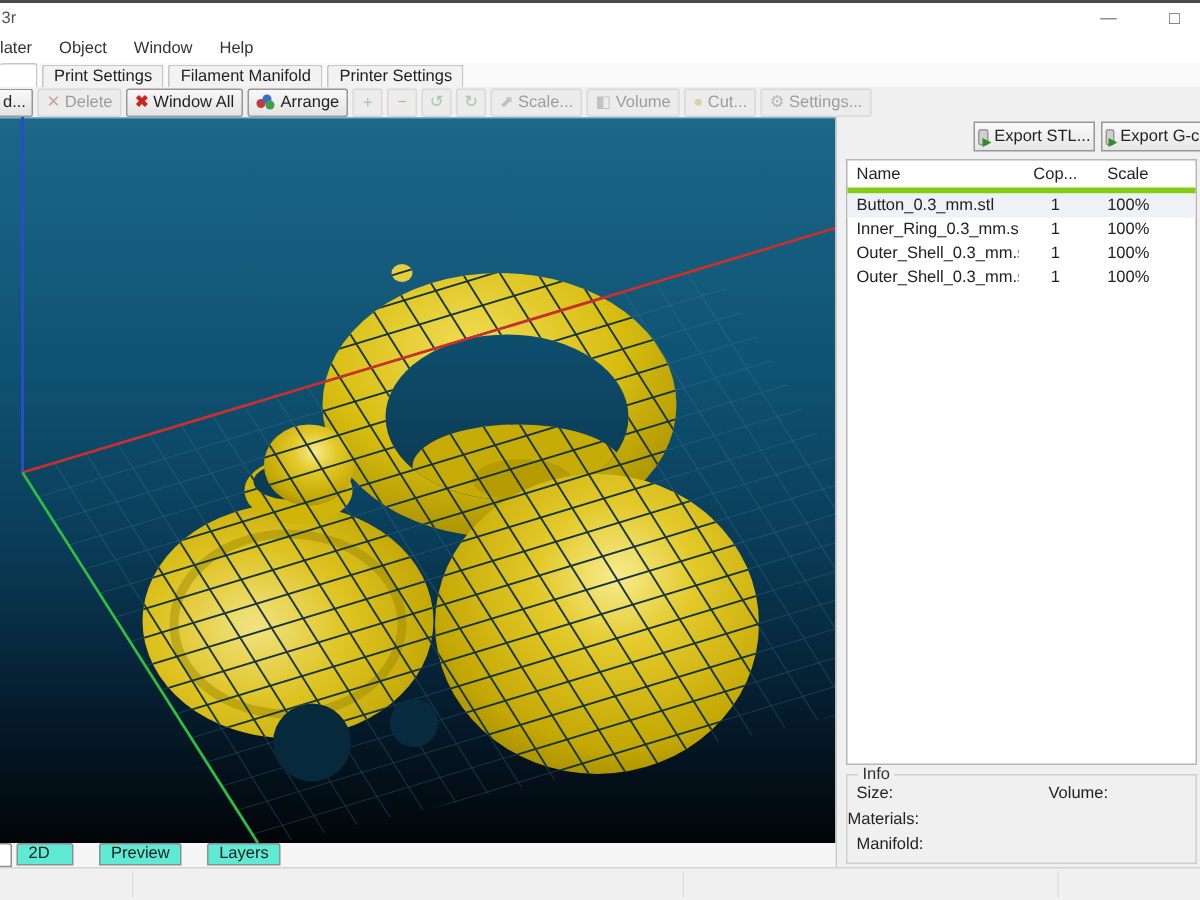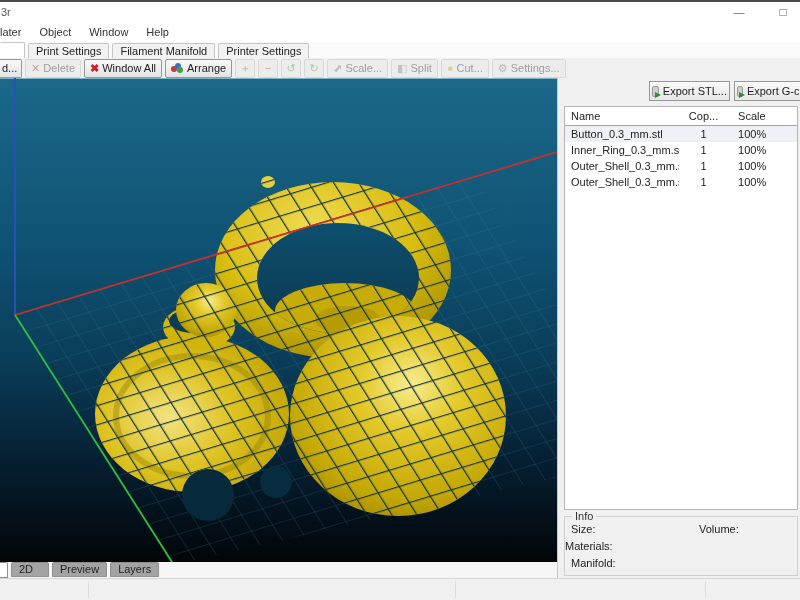--- a/index.html
+++ b/index.html
@@ -40,36 +40,36 @@
   .right-panel{position:absolute;left:557px;top:78px;width:243px;height:500px;background:#f0f0f0;border-left:1px solid #c8c8c8;box-sizing:border-box}
   .export-btn{position:absolute;display:flex;align-items:center;justify-content:center;gap:4px;height:20px;
       border:1px solid #979797;background:linear-gradient(#fafafa,#e6e6e6);padding:0 2px;box-sizing:border-box;white-space:nowrap}
   .export-stl{left:91px;top:3px;width:81px}
   .export-gcode{left:176px;top:3px;width:96px}
   .export-icon{width:10px;height:9px;background:#cfcfcf;border:1px solid #9a9a9a;position:relative;display:inline-block;border-radius:2px}
   .export-icon::after{content:"";position:absolute;right:-3px;bottom:-2px;border-left:6px solid #2f8f2f;
       border-top:3px solid transparent;border-bottom:3px solid transparent}
   .file-table{position:absolute;left:6px;top:28px;width:234px;height:404px;background:#fff;border:1px solid #b5b5b5;box-sizing:border-box}
   .tr{display:flex;height:16px;line-height:16px}
-  .th{height:18px;line-height:18px;border-bottom:1px solid #84cc16;color:#222}
+  .th{height:18px;line-height:18px;border-bottom:4px solid #84cc16;color:#222}
   .c-name{width:110px;padding-left:6px;overflow:hidden;white-space:nowrap}
   .c-cop{width:50px;padding-left:6px;border-left:1px solid #eee}
   .c-scale{width:60px;padding-left:10px;border-left:1px solid #eee}
   .tr .c-cop{text-align:center;padding-left:0;border-left:none}
   .tr .c-scale{border-left:none}
   .row-sel{background:#eef1f5}
   .info-box{position:absolute;left:6px;top:438px;width:234px;height:60px;border:1px solid #cfcfcf;box-sizing:border-box}
   .info-legend{position:absolute;left:7px;top:-7px;background:#f0f0f0;padding:0 3px;color:#333}
   .info-grid{position:absolute;left:0;top:4px;width:100%}
   .info-row{display:flex;height:17px;line-height:17px}
   .if1{width:128px;padding-left:6px}
   .if2{flex:1}
   
   .bottom-tabs{position:absolute;left:0;top:562px;width:557px;height:16px;background:#f5f5f5;display:flex;align-items:flex-start}
-  .btab{height:13px;line-height:13px;padding:0 7px;background:#a3a3a3;border:1px solid #8f8f8f;border-radius:2px 2px 0 0;margin-right:3px;white-space:nowrap}
+  .btab{height:13px;line-height:13px;padding:0 7px;background:#5eead4;border:1px solid #8f8f8f;border-radius:2px 2px 0 0;margin-right:17px;white-space:nowrap}
   .btab-sliver{width:7px;background:#fff;height:14px;border-left:none;border-radius:0 2px 0 0;padding:0;margin-right:3px}
   .btab-2d{min-width:22px}
   
   .statusbar{position:absolute;left:0;top:578px;width:800px;height:22px;background:#f0f0f0;border-top:1px solid #d4d4d4;box-sizing:border-box}
   .sb-div{position:absolute;top:2px;bottom:2px;border-left:1px solid #ddd}
 </style>
 </head>
 <body>
 
 <div class="top-edge"></div>
@@ -123,21 +123,21 @@
   </span>
   <span class="tb iconb disabled">
     <span class="gi" style="color:#a8c8a8">↻</span>
   </span>
   <span class="tb disabled">
     <span class="gi" style="color:#c2c2c2">⬈</span>
     <span>Scale...</span>
   </span>
   <span class="tb disabled">
     <span class="gi" style="color:#c2c2c2">◧</span>
-    <span>Split</span>
+    <span>Volume</span>
   </span>
   <span class="tb disabled">
     <span class="gi" style="color:#ddd29a">●</span>
     <span>Cut...</span>
   </span>
   <span class="tb disabled">
     <span class="gi" style="color:#b8b8b8">⚙</span>
     <span>Settings...</span>
   </span>
 </div>

